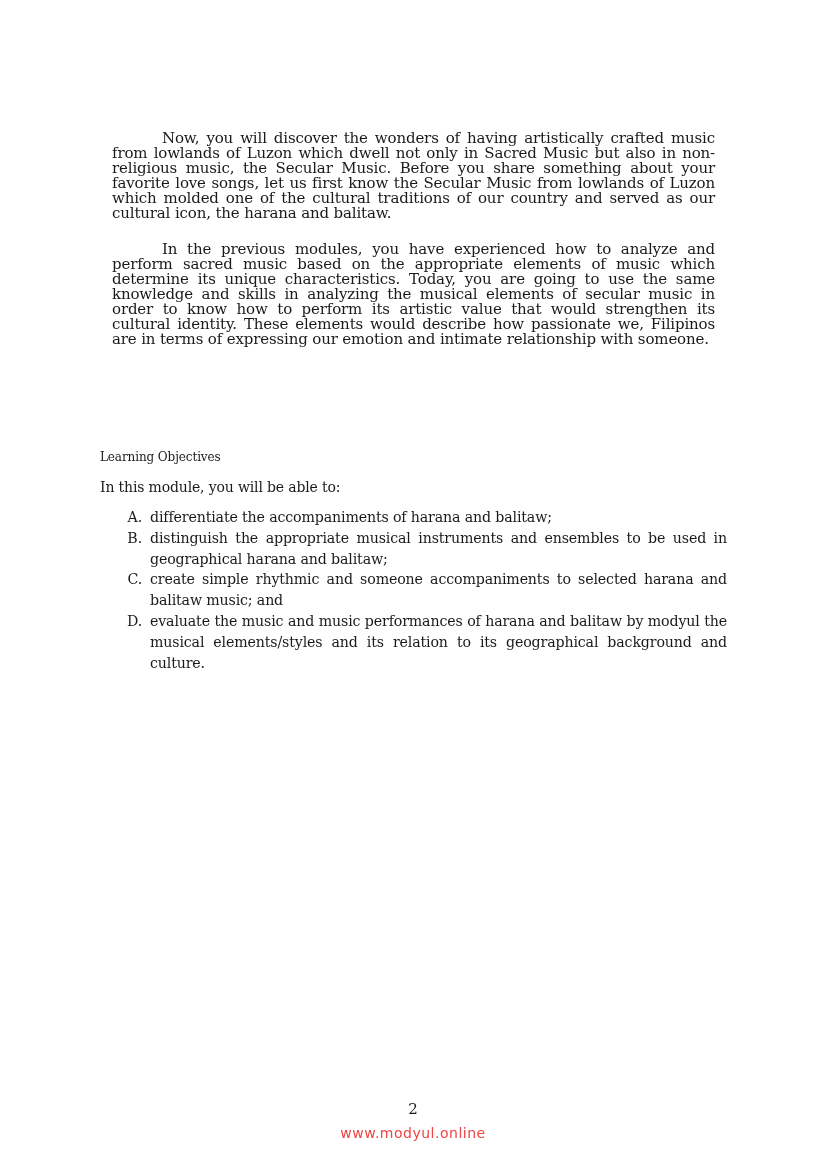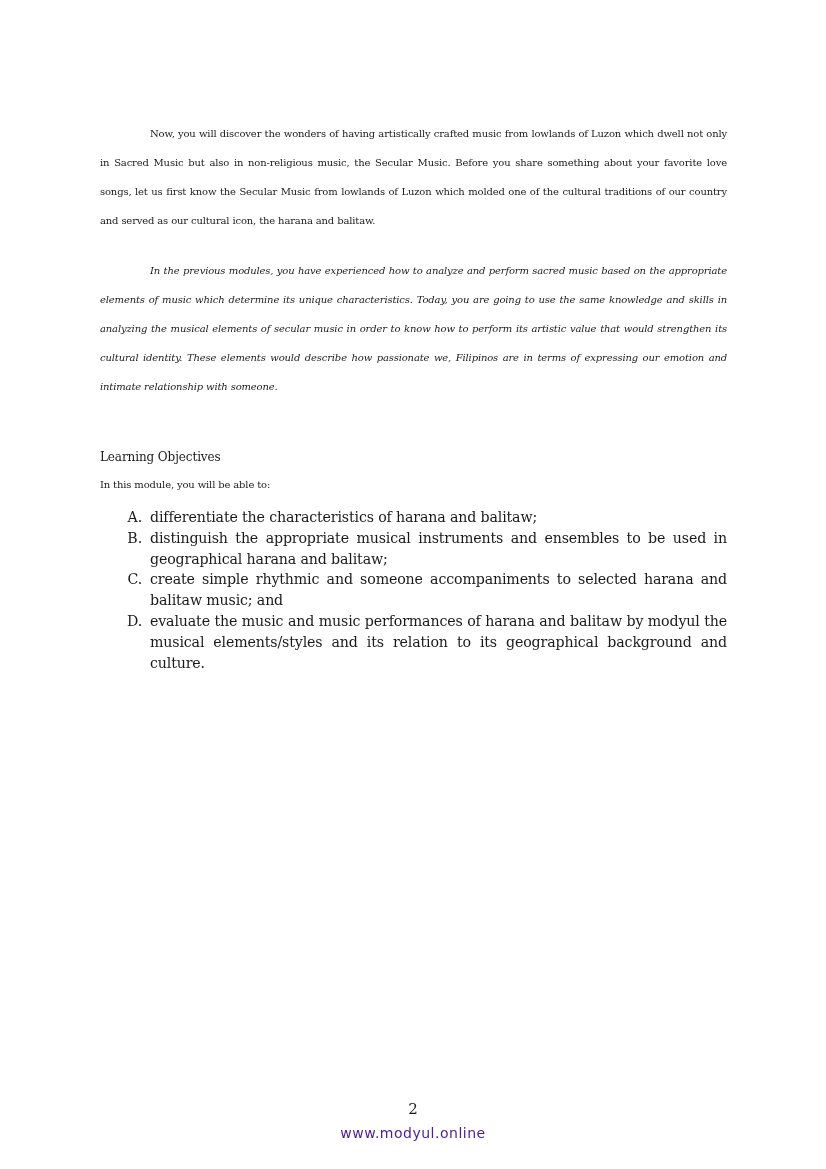--- a/index.html
+++ b/index.html
@@ -15,42 +15,42 @@
       font-family: "DejaVu Serif", "Liberation Serif", serif;
       color: #1a1a1a;
     }
     .page {
       position: absolute;
       left: 100px;
       top: 119px;
       width: 627px;
     }
     .para {
-      font-size: 10px;
-      line-height: 29px;
+      font-size: 15px;
+      line-height: 15px;
       text-align: justify;
       text-indent: 50px;
-      margin: 0;
+      margin: 12px;
       letter-spacing: -0.15px;
     }
-    .para + .para { margin-top: 20.5px; font-style: italic; }
+    .para + .para { margin-top: 20.5px; }
     .heading {
       position: absolute;
       left: 100px;
       top: 450px;
       font-size: 12px;
       font-weight: normal;
       margin: 0;
       letter-spacing: -0.1px;
     }
     .intro {
       position: absolute;
       left: 100px;
       top: 479px;
-      font-size: 10px;
+      font-size: 14px;
       margin: 0;
       letter-spacing: -0.15px;
     }
     .objectives {
       position: absolute;
       left: 100px;
       top: 507px;
       width: 627px;
       margin: 0;
       padding: 0;
@@ -83,40 +83,40 @@
       margin: 0;
     }
     .watermark {
       position: absolute;
       left: 0;
       width: 826px;
       top: 1125px;
       text-align: center;
       font-family: "DejaVu Sans", "Liberation Sans", sans-serif;
       font-size: 14px;
-      color: #4c1d95;
+      color: #ef4444;
       letter-spacing: 0.5px;
       margin: 0;
     }
   </style>
 </head>
 <body>
 
 <div class="page">
   <p class="para">Now, you will discover the wonders of having artistically crafted music from lowlands of Luzon which dwell not only in Sacred Music but also in non-religious music, the Secular Music. Before you share something about your favorite love songs, let us first know the Secular Music from lowlands of Luzon which molded one of the cultural traditions of our country and served as our cultural icon, the harana and balitaw.</p>
   <p class="para">In the previous modules, you have experienced how to analyze and perform sacred music based on the appropriate elements of music which determine its unique characteristics. Today, you are going to use the same knowledge and skills in analyzing the musical elements of secular music in order to know how to perform its artistic value that would strengthen its cultural identity. These elements would describe how passionate we, Filipinos are in terms of expressing our emotion and intimate relationship with someone.</p>
 </div>
 
 <h3 class="heading">Learning Objectives</h3>
 <p class="intro">In this module, you will be able to:</p>
 
 <ul class="objectives">
   <li class="objective">
     <span class="obj-letter">A.</span>
-    <span class="obj-text">differentiate the characteristics of harana and balitaw;</span>
+    <span class="obj-text">differentiate the accompaniments of harana and balitaw;</span>
   </li>
   <li class="objective">
     <span class="obj-letter">B.</span>
     <span class="obj-text">distinguish the appropriate musical instruments and ensembles to be used in geographical harana and balitaw;</span>
   </li>
   <li class="objective">
     <span class="obj-letter">C.</span>
     <span class="obj-text">create simple rhythmic and someone accompaniments to selected harana and balitaw music; and</span>
   </li>
   <li class="objective">

